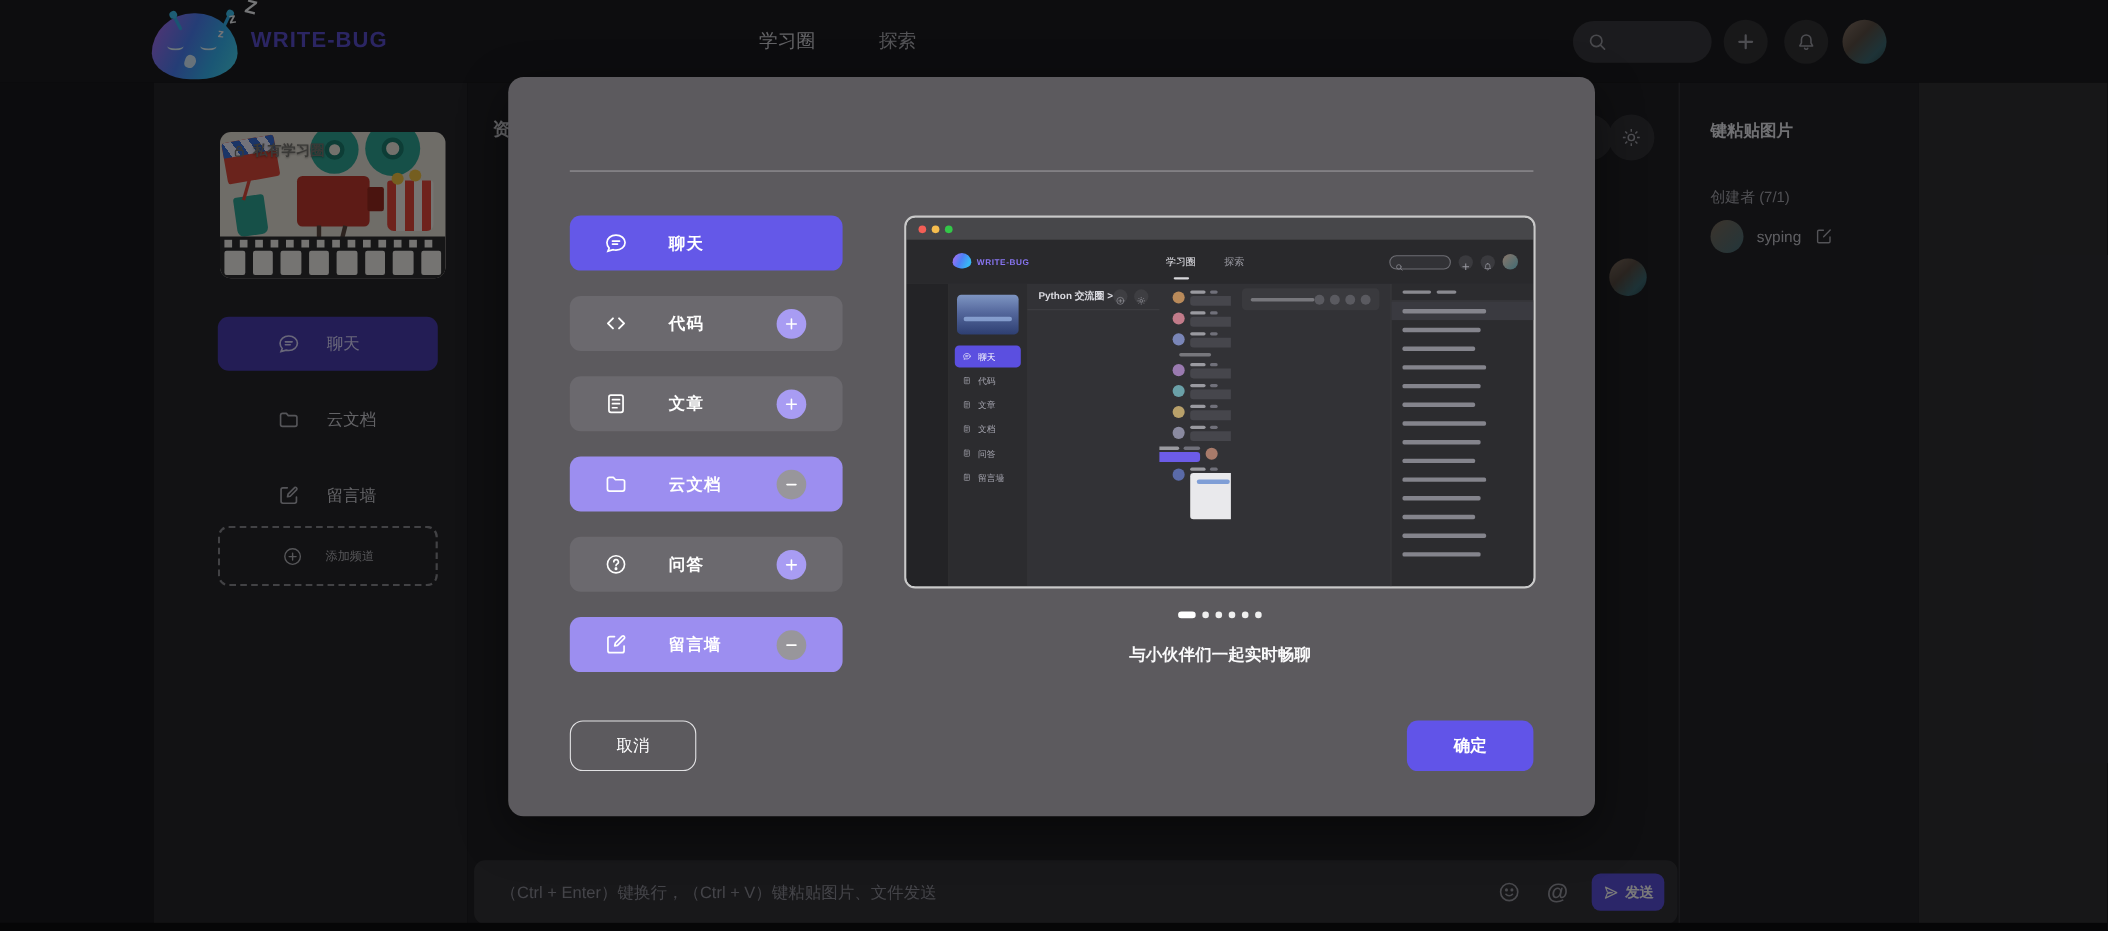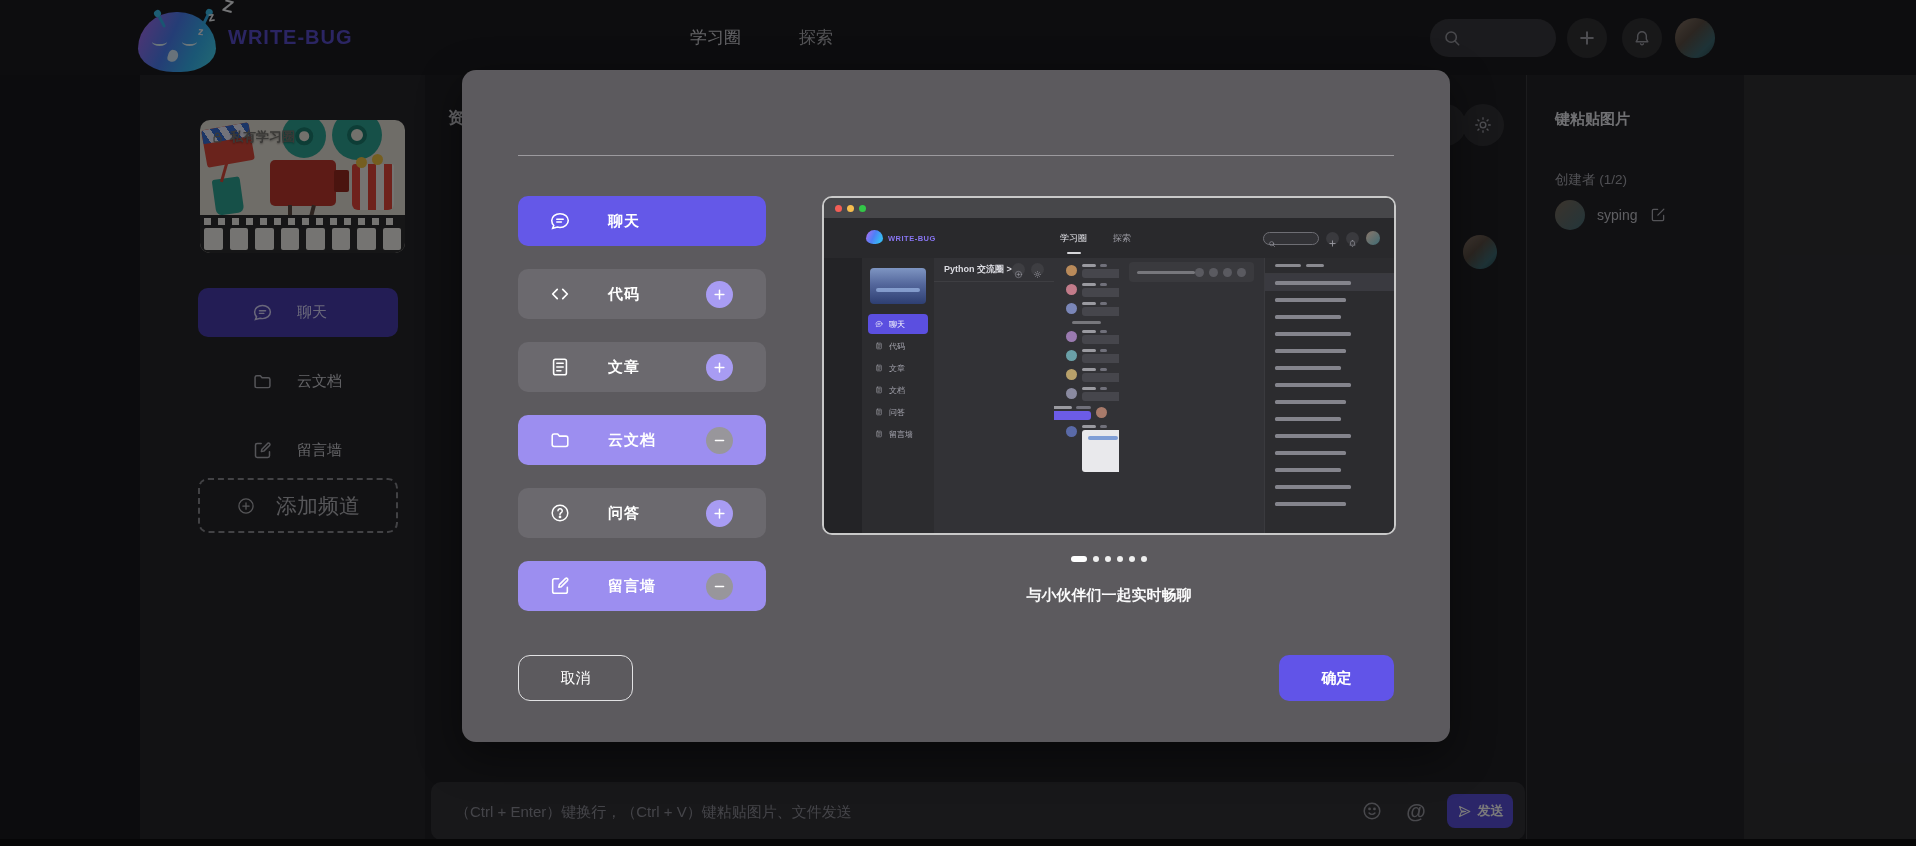--- a/index.html
+++ b/index.html
@@ -63,21 +63,21 @@
   .sprockets i{width:7px;height:7px;background:#f4f2ee;display:block;}
   .slots{display:flex;gap:7px;margin-top:3px;}
   .slots i{width:20px;height:22px;background:#f4f2ee;border-radius:2px;display:block;}
   .cover-badge{position:absolute;left:10px;top:8px;display:flex;align-items:center;gap:5px;color:#7a7873;font-size:13px;font-weight:700;text-shadow:0 1px 2px rgba(0,0,0,.35);}
   .cover-badge .icon-sm{width:15px;height:15px;}
   .side-menu{position:absolute;left:58px;top:213px;width:200px;}
   .side-item{height:49px;display:flex;align-items:center;padding-left:54px;gap:24px;border-radius:10px;color:#cfcfd6;font-size:15px;margin-bottom:20px;cursor:pointer;}
   .side-item .icon-sm{width:21px;height:21px;color:#b2b2ba;}
   .side-item.active{background:#4a3eb2;color:#dcd8ff;}
   .side-item.active .icon-sm{color:#dcd8ff;}
-  .add-channel{position:absolute;left:58px;top:403px;width:200px;height:55px;border:2px dashed #8a8a90;border-radius:10px;display:flex;align-items:center;justify-content:center;gap:20px;color:#b4b4ba;font-size:21px;cursor:pointer;}
+  .add-channel{position:absolute;left:58px;top:403px;width:200px;height:55px;border:2px dashed #8a8a90;border-radius:10px;display:flex;align-items:center;justify-content:center;gap:20px;color:#b4b4ba;font-size:11px;cursor:pointer;}
   .add-channel .icon-sm{width:20px;height:20px;}
 
   
   .main-header-partial{position:absolute;left:23px;top:33px;font-size:16px;color:#d6d6dc;font-weight:700;}
   .hdr-circle{position:absolute;top:29px;width:42px;height:42px;border-radius:50%;background:#333338;display:flex;align-items:center;justify-content:center;color:#a6a6ae;}
   .hdr-circle.c1{left:999px;} .hdr-circle.c2{left:1037px;}
   .msg-avatar-main{position:absolute;left:1038px;top:160px;width:34px;height:34px;border-radius:50%;
     background:linear-gradient(135deg,#8a766a 0%,#5c5046 40%,#3f6b74 75%,#2d4a52 100%);}
   .composer{position:absolute;left:6px;bottom:6px;width:1094px;height:58px;background:#333338;border-radius:10px;display:flex;align-items:center;padding:0 12px 0 22px;}
   .composer input{flex:1;background:transparent;border:0;outline:0;color:#22c55e;font-size:15px;font-family:inherit;}
@@ -343,21 +343,21 @@
         <span class="icon-sm"><svg viewBox="0 0 24 24" fill="none" stroke="currentColor" stroke-width="1.7" stroke-linejoin="round">
               <path d="M4 20l16.5-8L4 4l2.8 7L14 12l-7.2 1z"></path>
             </svg></span>
         <span>发送</span>
       </div>
     </div>
   </div>
 
   <div class="rsidebar">
     <div class="rs-title">键粘贴图片</div>
-    <div class="rs-group">创建者 (1/2)</div>
+    <div class="rs-group">创建者 (7/1)</div>
     <div class="rs-member">
       <span class="rs-avatar"></span>
       <span>syping</span>
       <span class="rs-edit"><svg viewBox="0 0 24 24" fill="none" stroke="currentColor" stroke-width="1.7" stroke-linecap="round" stroke-linejoin="round">
             <path d="M19.5 12.5V18a1.5 1.5 0 0 1-1.5 1.5H6A1.5 1.5 0 0 1 4.5 18V6A1.5 1.5 0 0 1 6 4.5h5.5"></path>
             <path d="M19.8 4.2l-8 8"></path>
           </svg></span>
     </div>
   </div>
 

